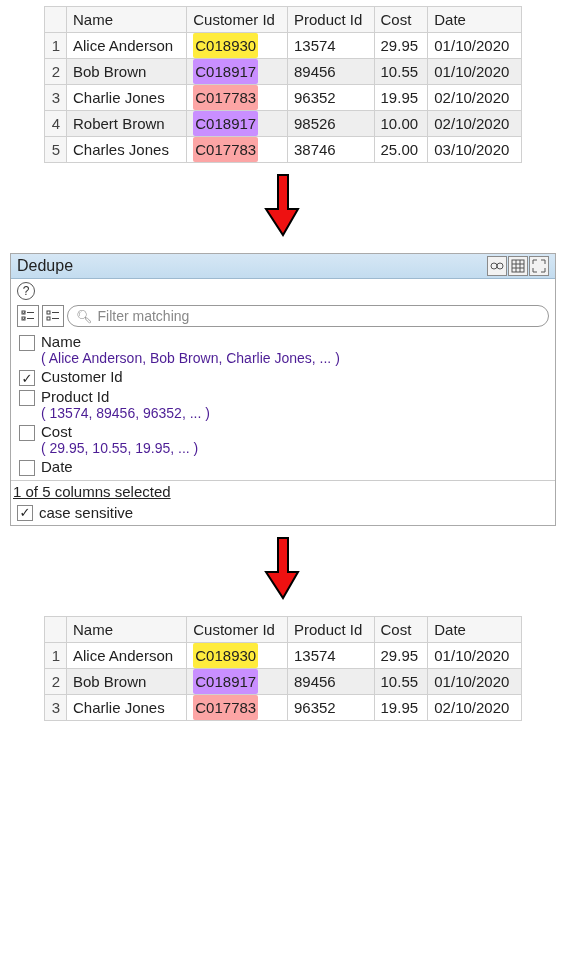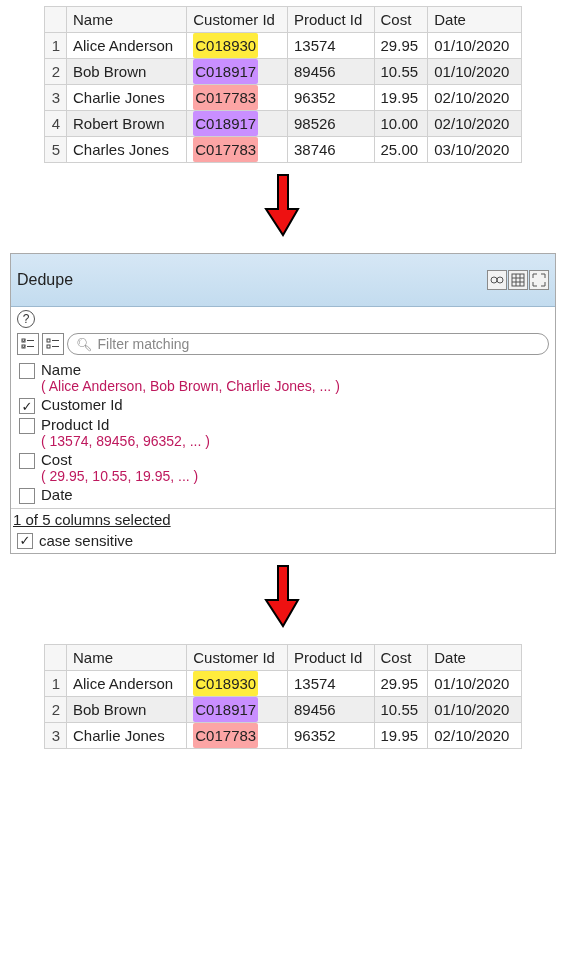--- a/index.html
+++ b/index.html
@@ -60,21 +60,21 @@
   
   .panel {
     margin: 0 10px;
     border: 1px solid #aaa;
   }
   .panel-header {
     display:flex;
     align-items:center;
     background: linear-gradient(#d6e7f5,#c3dcef);
     border-bottom:1px solid #9db9cf;
-    padding: 16px 6px;
+    padding: 2px 6px;
     font-size:16px;
   }
   .panel-header .title { flex:1; }
   .hdr-btn {
     width:20px; height:20px;
     border:1px solid #8a8a8a;
     background:#f2f2f2;
     margin-left:1px;
     display:flex; align-items:center; justify-content:center;
     font-size:13px;
@@ -124,21 +124,21 @@
   }
   .col-check {
     width:16px; height:16px;
     border:1px solid #888;
     margin:2px 6px 0 2px;
     display:flex; align-items:center; justify-content:center;
     font-size:13px; line-height:1;
   }
   .col-text { flex:1; }
   .col-text .col-name { color:#222; }
-  .col-text .col-hint { color:#be185d; font-size:14px; }
+  .col-text .col-hint { color:#4c1d95; font-size:14px; }
   .panel-status {
     padding:2px 6px 2px 2px;
     border-top:1px solid #ccc;
     text-decoration:underline;
   }
   .cs-row { display:flex; align-items:center; padding:2px 2px 4px 2px;}
   .cs-check {
     width:16px; height:16px; border:1px solid #888;
     margin:0 6px 0 4px;
     display:flex; align-items:center; justify-content:center;

